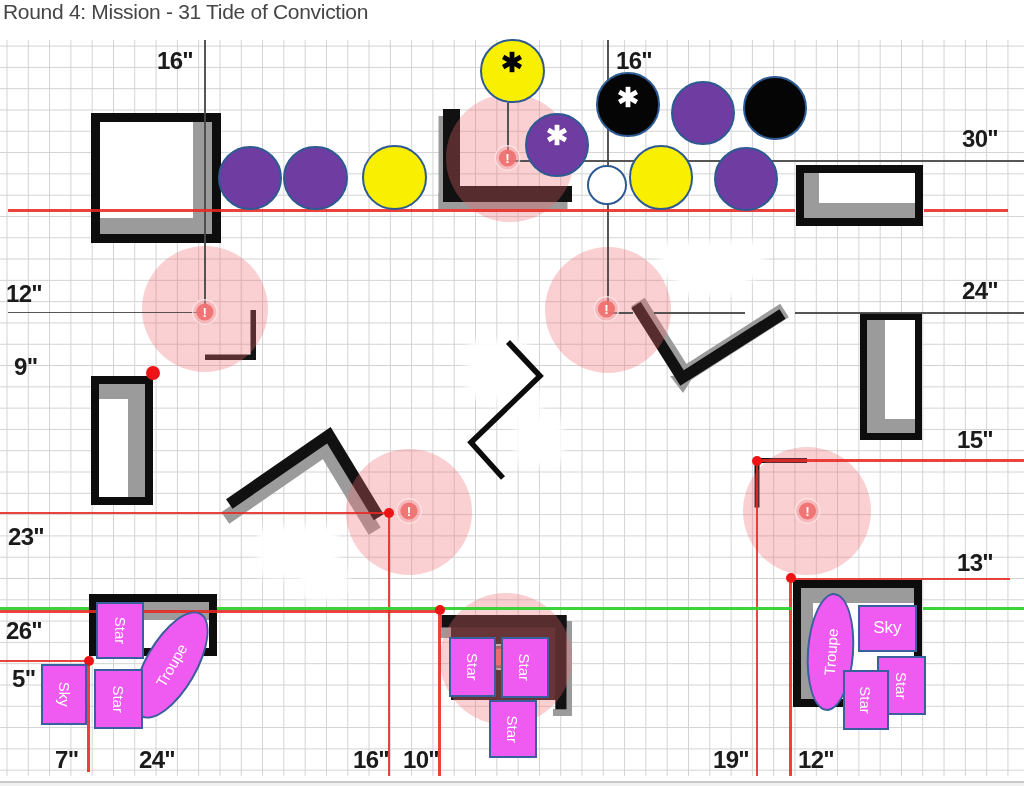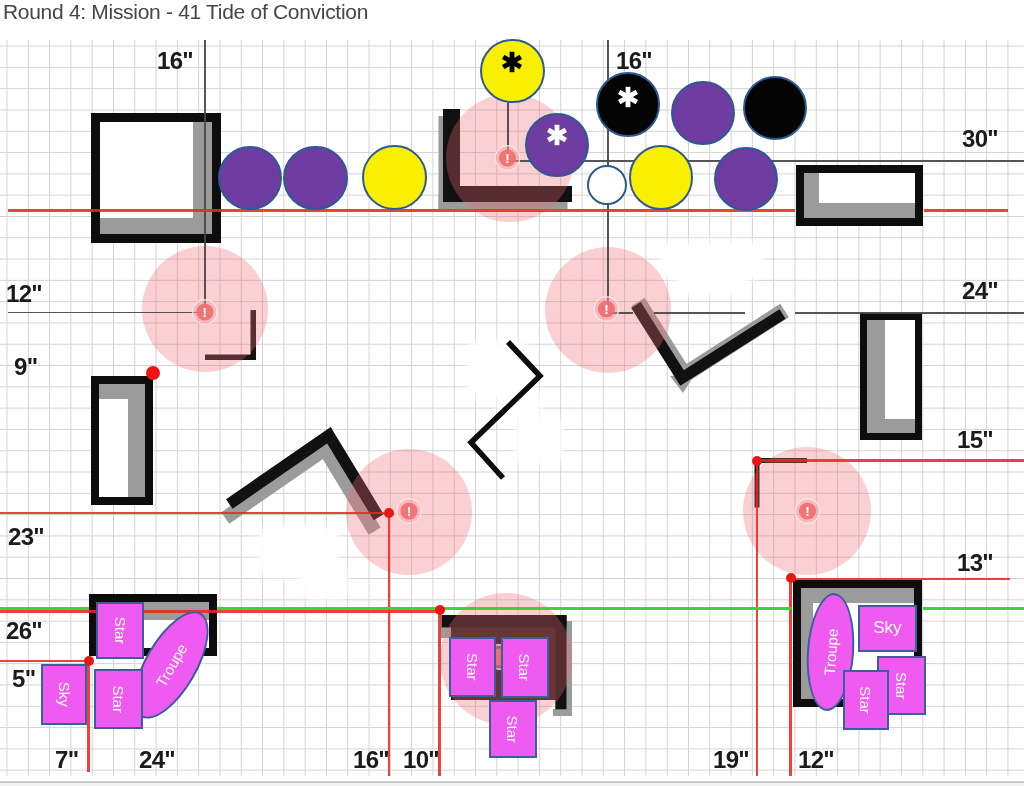--- a/index.html
+++ b/index.html
@@ -256,13 +256,13 @@
   <div class="lab" style="left:55px;top:746px;">7"</div>
   <div class="lab" style="left:139px;top:746px;">24"</div>
   <div class="lab" style="left:353px;top:746px;">16"</div>
   <div class="lab" style="left:403px;top:746px;">10"</div>
   <div class="lab" style="left:713px;top:746px;">19"</div>
   <div class="lab" style="left:798px;top:746px;">12"</div>
   <div class="abs" style="left:0;top:776px;width:1024px;height:4.5px;background:#fff;"></div>
   <div class="abs" style="left:0;top:780.5px;width:1024px;height:2.5px;background:#c9cacc;"></div>
   <div class="abs" style="left:0;top:783px;width:1024px;height:3px;background:#f1f1f2;"></div>
 </div>
-<div id="title">Round 4: Mission - 41 Tide of Conviction</div>
+<div id="title">Round 4: Mission - 31 Tide of Conviction</div>
 
 </body></html>

